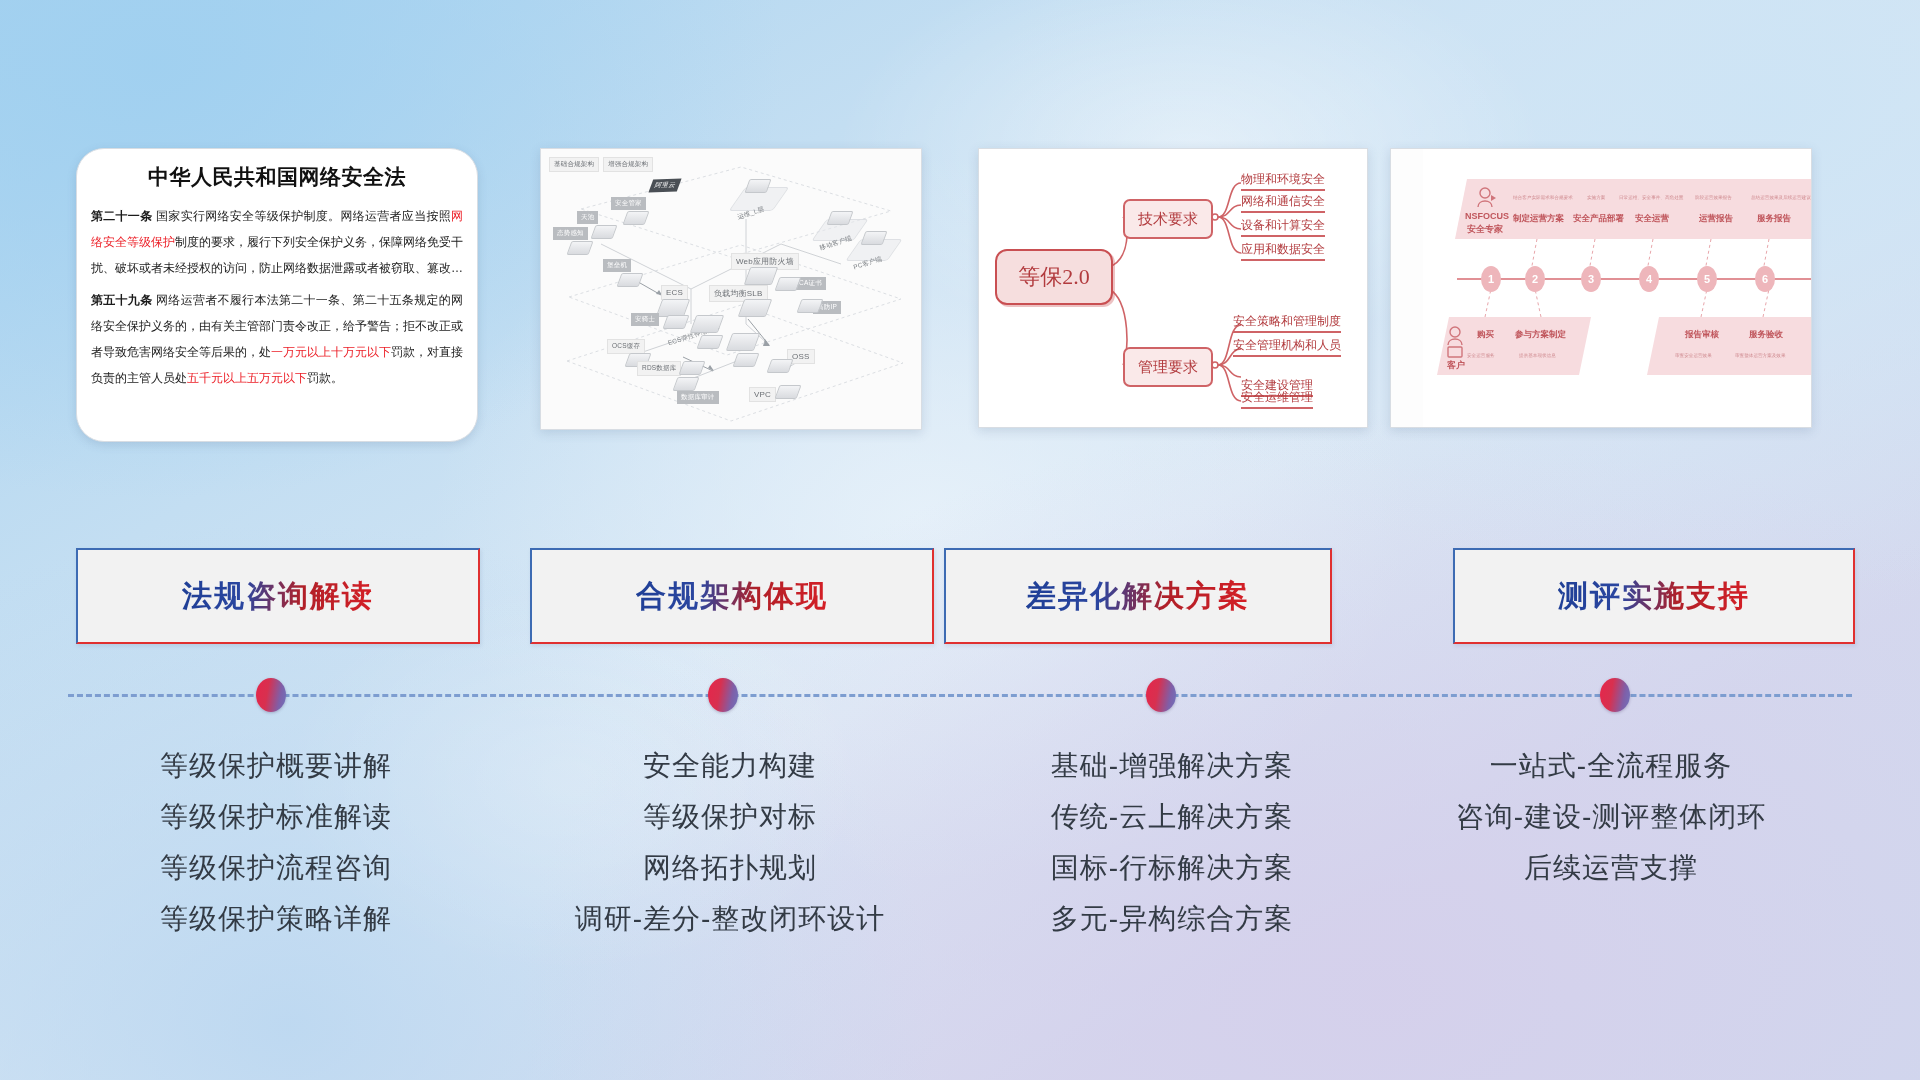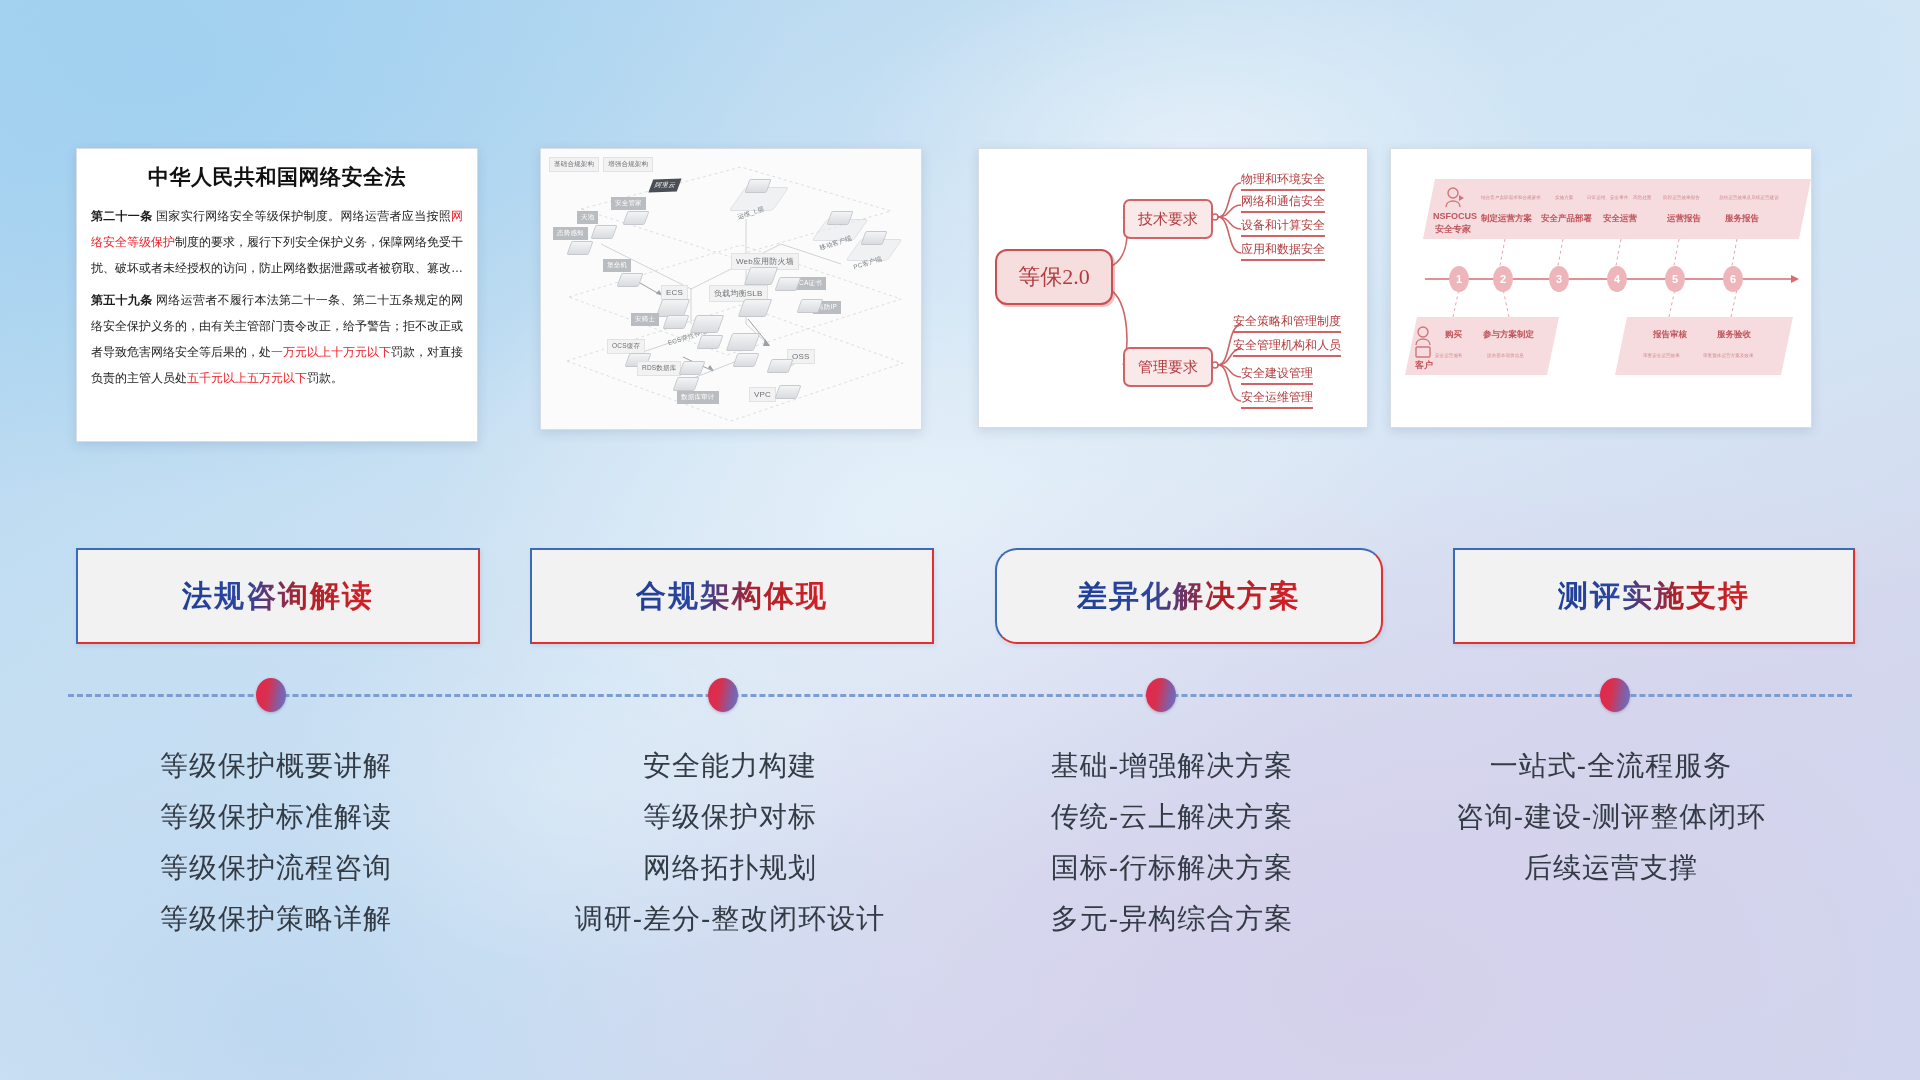--- a/index.html
+++ b/index.html
@@ -34,21 +34,21 @@
 
   
   .card-row { position:absolute; left:0; top:148px; width:1920px; height:296px; }
   .card {
     position:absolute; top:0;
     background:#fdfdfd;
     border:1px solid #d8dde3;
     box-shadow: 0 3px 10px rgba(70,100,140,0.18);
     overflow:hidden;
   }
-  .card.c1 { left:76px;   width:400px; height:292px; background:#fff; }
+  .card.c1 { left:76px;   width:400px; height:292px; background:#fff;border-radius:28px; }
   .card.c2 { left:540px;  width:380px; height:280px; }
   .card.c3 { left:978px;  width:388px; height:278px; }
   .card.c4 { left:1390px; width:420px; height:278px; }
 
   
   .law-title {
     text-align:center; font-weight:bold; font-size:21px; color:#111;
     margin:14px 0 12px 0; letter-spacing:0.5px;
   }
   .law-body { padding:0 14px; font-size:12px; line-height:26px; color:#1b1b1b; text-align:justify; }
@@ -97,21 +97,21 @@
   }
   .mm-branch.tech { left:144px; top:50px; }
   .mm-branch.mgmt { left:144px; top:198px; }
   .mm-leaf {
     position:absolute; font-size:12px; color:#b23b3e;
     font-family:"Liberation Serif","DejaVu Serif",serif;
     border-bottom:2px solid #cf6366; padding-bottom:1px; white-space:nowrap;
   }
 
   
-  .ns { position:relative; width:100%; height:100%; background:#fff; }
+  .ns { position:relative; width:100%; height:100%; background:#fff;margin-left:32px; }
   .ns svg { position:absolute; inset:0; }
   .ns-band-label { position:absolute; font-size:8.5px; color:#c0565c; white-space:nowrap; font-weight:bold;}
   .ns-band-sub   { position:absolute; font-size:4.6px; color:#cf8a8f; white-space:nowrap; }
   .ns-num {
     position:absolute; width:20px; height:26px; border-radius:50%;
     background:#eeb6bb; color:#fff; font-size:11px; font-weight:bold;
     display:flex; align-items:center; justify-content:center;
   }
 
   
@@ -126,21 +126,21 @@
     box-shadow: 1px 2px 4px rgba(60,90,140,0.13);
   }
   .head-box .ht {
     font-size:30px; font-weight:600; letter-spacing:2px;
     background: linear-gradient(95deg, #1f3f96 0%, #2b46a0 33%, #b02028 62%, #d61f26 100%);
     -webkit-background-clip:text; background-clip:text; color:transparent;
     -webkit-text-fill-color:transparent;
   }
   .head-box.h1 { left:76px;   width:400px; }
   .head-box.h2 { left:530px;  width:400px; }
-  .head-box.h3 { left:995px;  width:384px;border-radius:22px; }
+  .head-box.h3 { left:944px;  width:384px; }
   .head-box.h4 { left:1412px; width:398px;margin-left:41px; }
 
   
   #tl-line {
     position:absolute; left:68px; top:694px; width:1784px; height:0;
     border-top:3px dashed #7d9dd0;
   }
   .tl-dot {
     position:absolute; top:678px; width:30px; height:34px; border-radius:50%;
     background: linear-gradient(100deg, #e5264b 0%, #d8304f 38%, #7f5fa8 76%, #6f74bd 100%);
@@ -303,21 +303,21 @@
 
         <div class="mm-branch tech">技术要求</div>
         <div class="mm-leaf" style="left:262px; top:22px;">物理和环境安全</div>
         <div class="mm-leaf" style="left:262px; top:44px;">网络和通信安全</div>
         <div class="mm-leaf" style="left:262px; top:68px;">设备和计算安全</div>
         <div class="mm-leaf" style="left:262px; top:92px;">应用和数据安全</div>
 
         <div class="mm-branch mgmt">管理要求</div>
         <div class="mm-leaf" style="left:254px; top:164px;">安全策略和管理制度</div>
         <div class="mm-leaf" style="left:254px; top:188px;">安全管理机构和人员</div>
-        <div class="mm-leaf" style="left:262px; top:216px;">安全建设管理</div>
+        <div class="mm-leaf" style="left:262px; top:228px;">安全建设管理</div>
         <div class="mm-leaf" style="left:262px; top:240px;">安全运维管理</div>
       </div>
     </div>
 
     <div class="card c4">
       <div class="ns">
         <svg viewBox="0 0 420 278" width="420" height="278">
           <polygon points="44,30 420,30 408,90 32,90" fill="#f7dcdf"></polygon>
           <polygon points="26,168 168,168 156,226 14,226" fill="#f7dcdf"></polygon>
           <polygon points="236,168 402,168 390,226 224,226" fill="#f7dcdf"></polygon>

